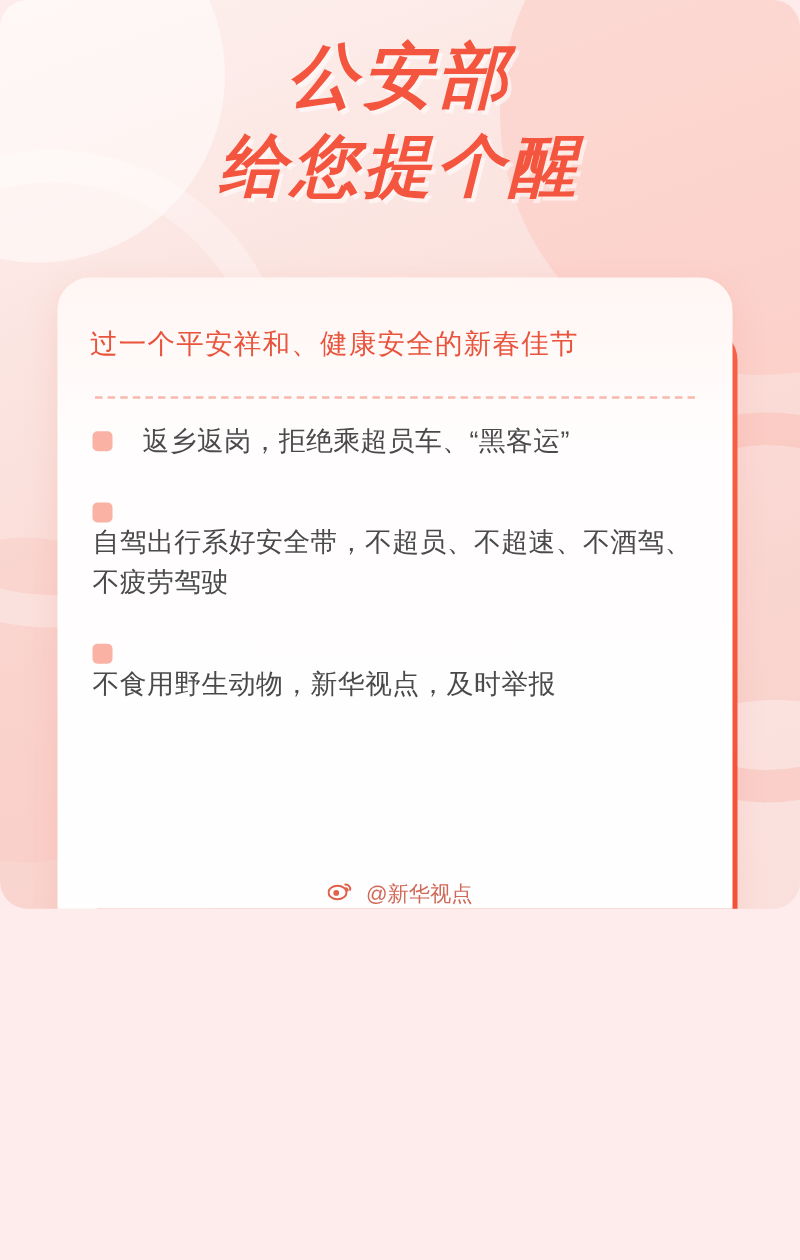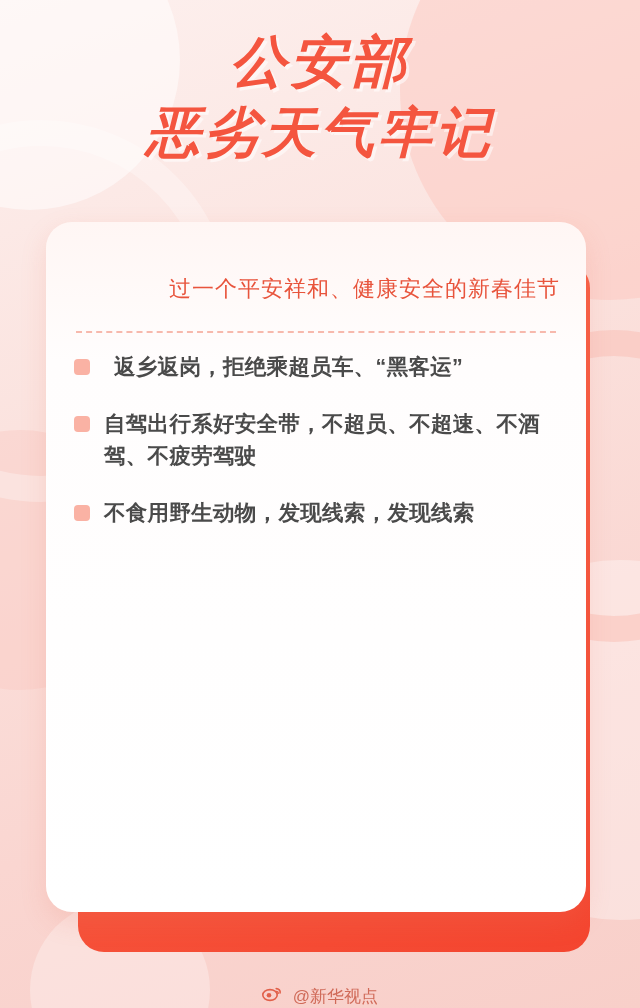--- a/index.html
+++ b/index.html
@@ -9,23 +9,24 @@
   body {
     width: 640px;
     height: 1008px;
     font-family: "Liberation Sans", sans-serif;
     background: #fdeceb;
     overflow: hidden;
   }
   .poster {
     position: relative;
     width: 640px;
-    height: 1008px;
+    height: 727px;
     background: linear-gradient(160deg, #fdf0ee 0%, #fbe3df 35%, #fad6d1 70%, #f8cfc9 100%);
     overflow: hidden;
+    border-radius: 22px;
   }
   
   .blob {
     position: absolute;
     border-radius: 50%;
     background: rgba(255, 255, 255, 0.38);
     pointer-events: none;
   }
   .blob.b1 { width: 300px; height: 300px; left: -120px; top: -90px; background: rgba(255,255,255,0.5); }
   .blob.b2 { width: 420px; height: 420px; right: -180px; top: -120px; background: rgba(252,196,186,0.45); }
@@ -84,37 +85,36 @@
     top: 222px;
     width: 540px;
     height: 690px;
     background: linear-gradient(180deg, #fff6f4 0%, #fffdfd 20%, #ffffff 100%);
     border-radius: 26px;
     z-index: 6;
     box-shadow: 0 10px 26px rgba(233, 120, 100, 0.18);
     overflow: hidden;
   }
   .card-header {
-    padding: 50px 26px 18px 26px;
-    text-align: right;
+    padding: 36px 26px 18px 26px;
+    text-align: left;
   }
   .card-header .subtitle {
     font-size: 22px;
     color: #e8543c;
     letter-spacing: 1px;
     line-height: 1.5;
   }
   .divider {
     margin: 8px 30px 0 30px;
     border-top: 2px dashed #f7b9ad;
     height: 0;
   }
   .list {
     padding: 18px 28px 10px 28px;
-    font-weight: bold;
   }
   .item {
     display: flex;
     align-items: flex-start;
     margin-bottom: 16px;
   }
   .item .bullet {
     flex: 0 0 auto;
     width: 16px;
     height: 16px;
@@ -127,20 +127,21 @@
     font-size: 21.5px;
     line-height: 1.52;
     color: #4a4a4a;
     letter-spacing: 0.3px;
   }
   .item.indent .text {
     padding-left: 10px;
   }
   .item.gap {
     margin-top: 24px;
+    flex-direction: column;
   }
 
   
   .footer {
     position: absolute;
     left: 0;
     right: 0;
     bottom: 0;
     text-align: center;
     z-index: 8;
@@ -166,42 +167,42 @@
   <div class="blob b1"></div>
   <div class="blob b2"></div>
   <div class="blob b3"></div>
   <div class="blob b4"></div>
   <div class="blob b5"></div>
   <div class="arc a1"></div>
   <div class="arc a2"></div>
 
   <div class="title-wrap">
     <div class="title-line l1">公安部</div>
-    <div class="title-line l2">恶劣天气牢记</div>
+    <div class="title-line l2">给您提个醒</div>
   </div>
 
   <div class="card-shadow"></div>
 
   <div class="card">
     <div class="card-header">
       <div class="subtitle">过一个平安祥和、健康安全的新春佳节</div>
     </div>
     <div class="divider"></div>
     <div class="list">
         <div class="item indent">
           <span class="bullet"></span>
           <span class="text">返乡返岗，拒绝乘超员车、“黑客运”</span>
         </div>
         <div class="item gap">
           <span class="bullet"></span>
           <span class="text">自驾出行系好安全带，不超员、不超速、不酒驾、不疲劳驾驶</span>
         </div>
         <div class="item gap">
           <span class="bullet"></span>
-          <span class="text">不食用野生动物，发现线索，发现线索</span>
+          <span class="text">不食用野生动物，新华视点，及时举报</span>
         </div>
       </div>
   </div>
 
   <div class="footer">
     <span class="weibo-icon">
       <svg width="20" height="16" viewBox="0 0 20 16" aria-hidden="true">
         <ellipse cx="8" cy="9" rx="7.2" ry="5.4" fill="none" stroke="#e1604a" stroke-width="1.6"></ellipse>
         <circle cx="7" cy="9.3" r="2.3" fill="#e1604a"></circle>
         <path d="M14.2 2.6c2.6 0 4.4 1.9 3.9 4.3" fill="none" stroke="#e1604a" stroke-width="1.6" stroke-linecap="round"></path>

